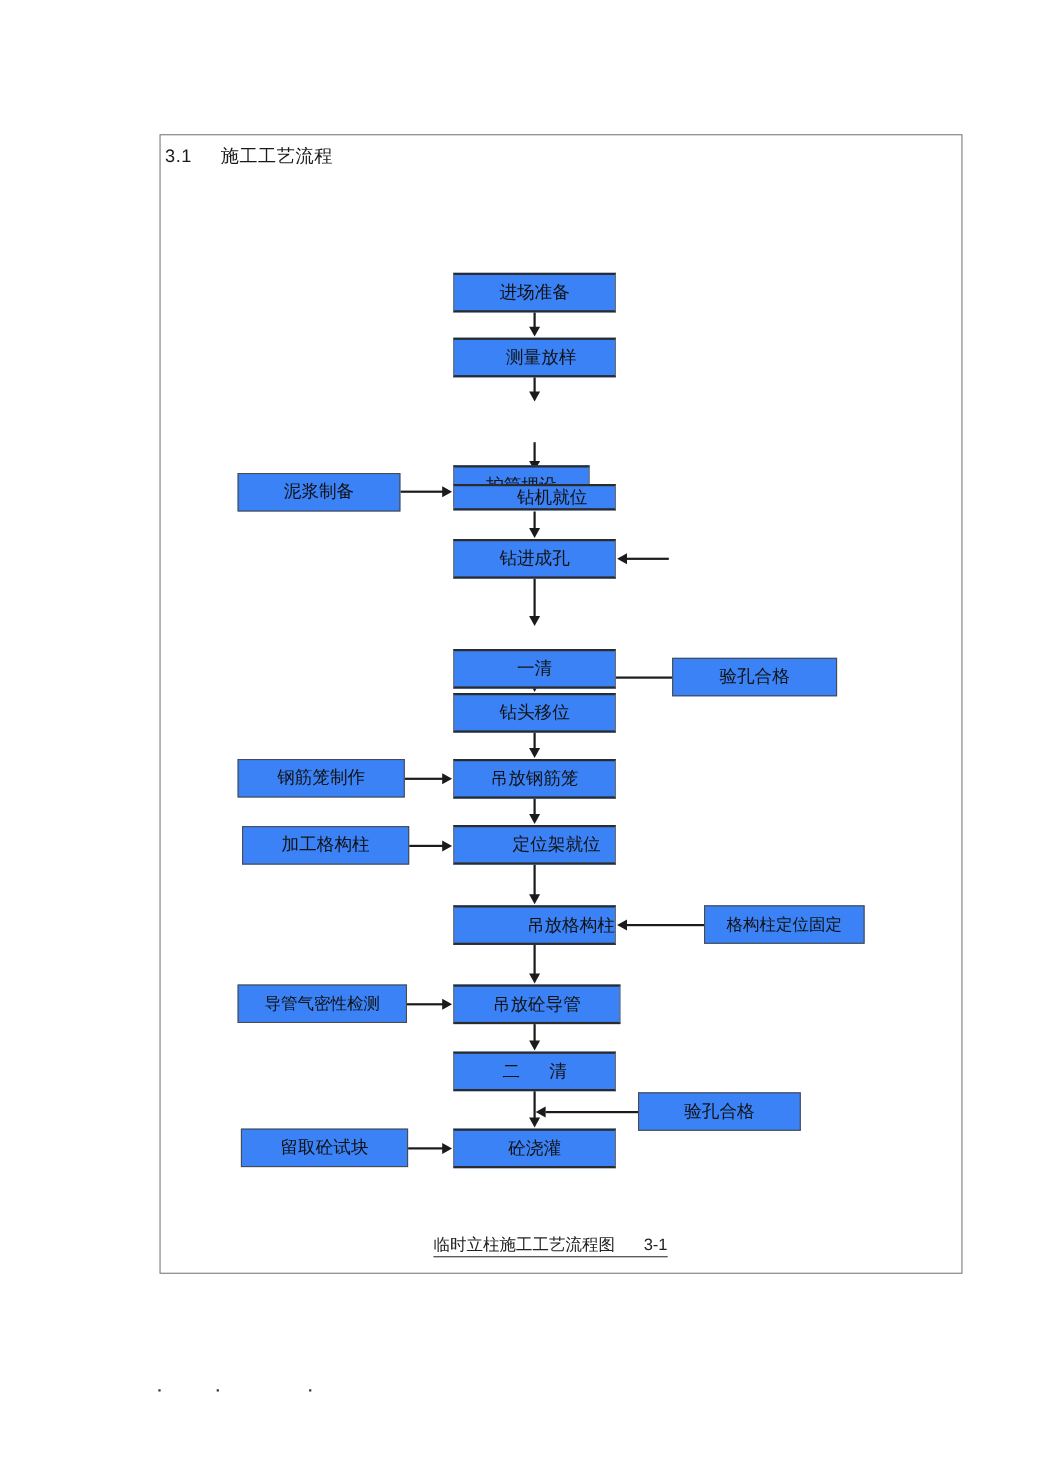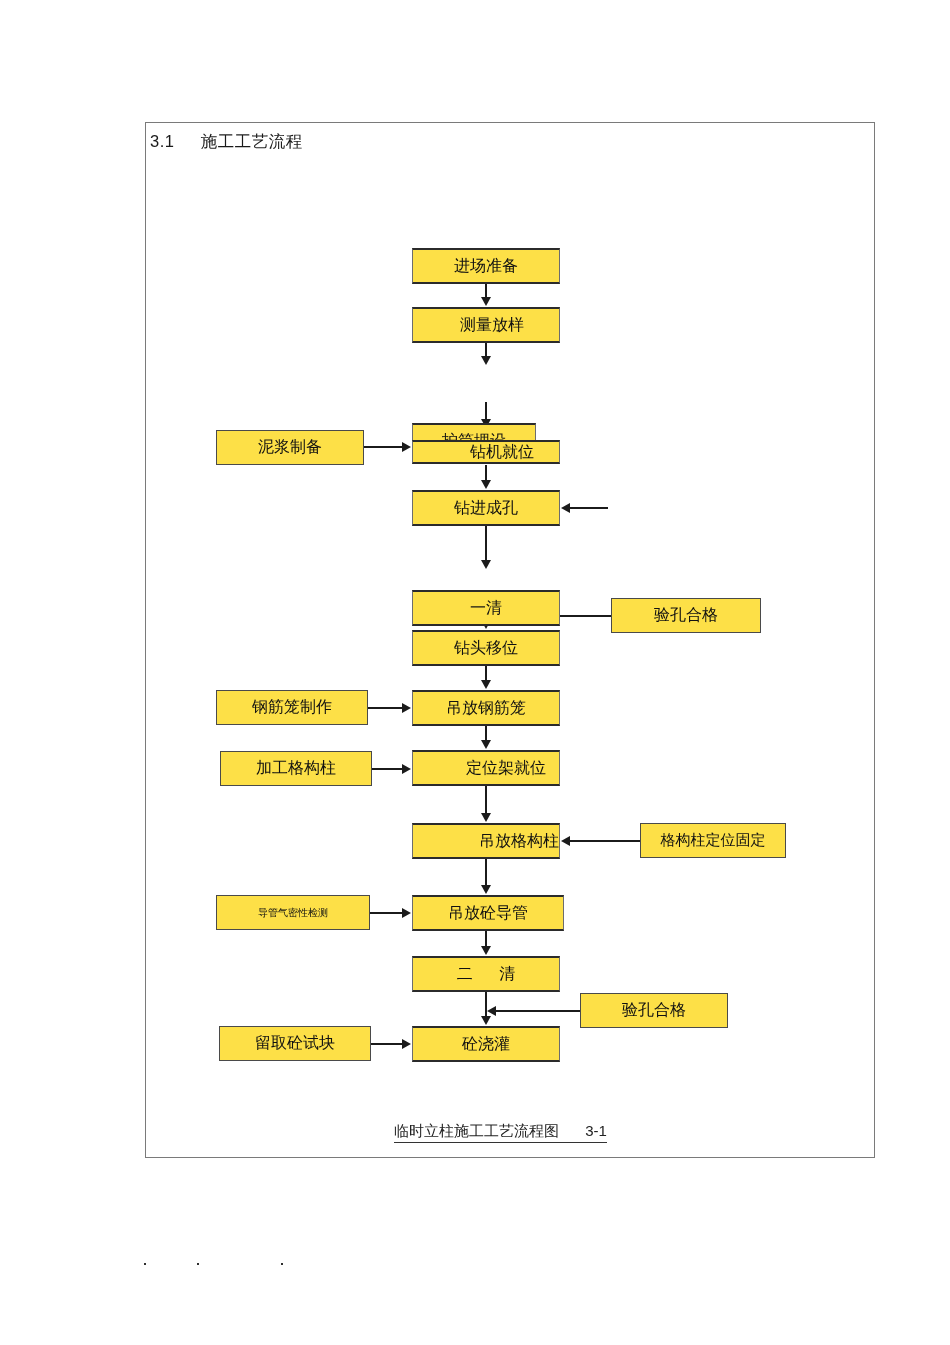--- a/index.html
+++ b/index.html
@@ -45,21 +45,21 @@
   #flow {
     position: absolute;
     left: 0; top: 0;
     width: 950px;
     height: 1345px;
   }
   .node {
     position: absolute;
     box-sizing: border-box;
     border: 1.2px solid #8a8a8a;
-    background: #fde047;
+    background: #3b82f6;
     display: flex;
     align-items: center;
     justify-content: center;
     font-size: 16px;
     color: #111111;
     white-space: nowrap;
     z-index: 3;
   }
   .node.heavy {
     border-top: 2.2px solid #2b2b2b;
@@ -190,21 +190,21 @@
 
     <div class="node thin-dark" style="left:216px; top:690px; width:152px; height:35px;">
       <span class="lbl">钢筋笼制作</span>
     </div>
 
     <div class="node thin-dark" style="left:220px; top:751px; width:152px; height:35px;">
       <span class="lbl">加工格构柱</span>
     </div>
 
     <div class="node thin-dark" style="left:216px; top:895px; width:154px; height:35px;">
-      <span class="lbl" style="font-size:10px">导管气密性检测</span>
+      <span class="lbl" style="font-size:15px">导管气密性检测</span>
     </div>
 
     <div class="node thin-dark" style="left:219px; top:1026px; width:152px; height:35px;">
       <span class="lbl">留取砼试块</span>
     </div>
 
 
     <div class="node thin-dark" style="left:611px; top:598px; width:150px; height:35px;">
       <span class="lbl">验孔合格</span>
     </div>

